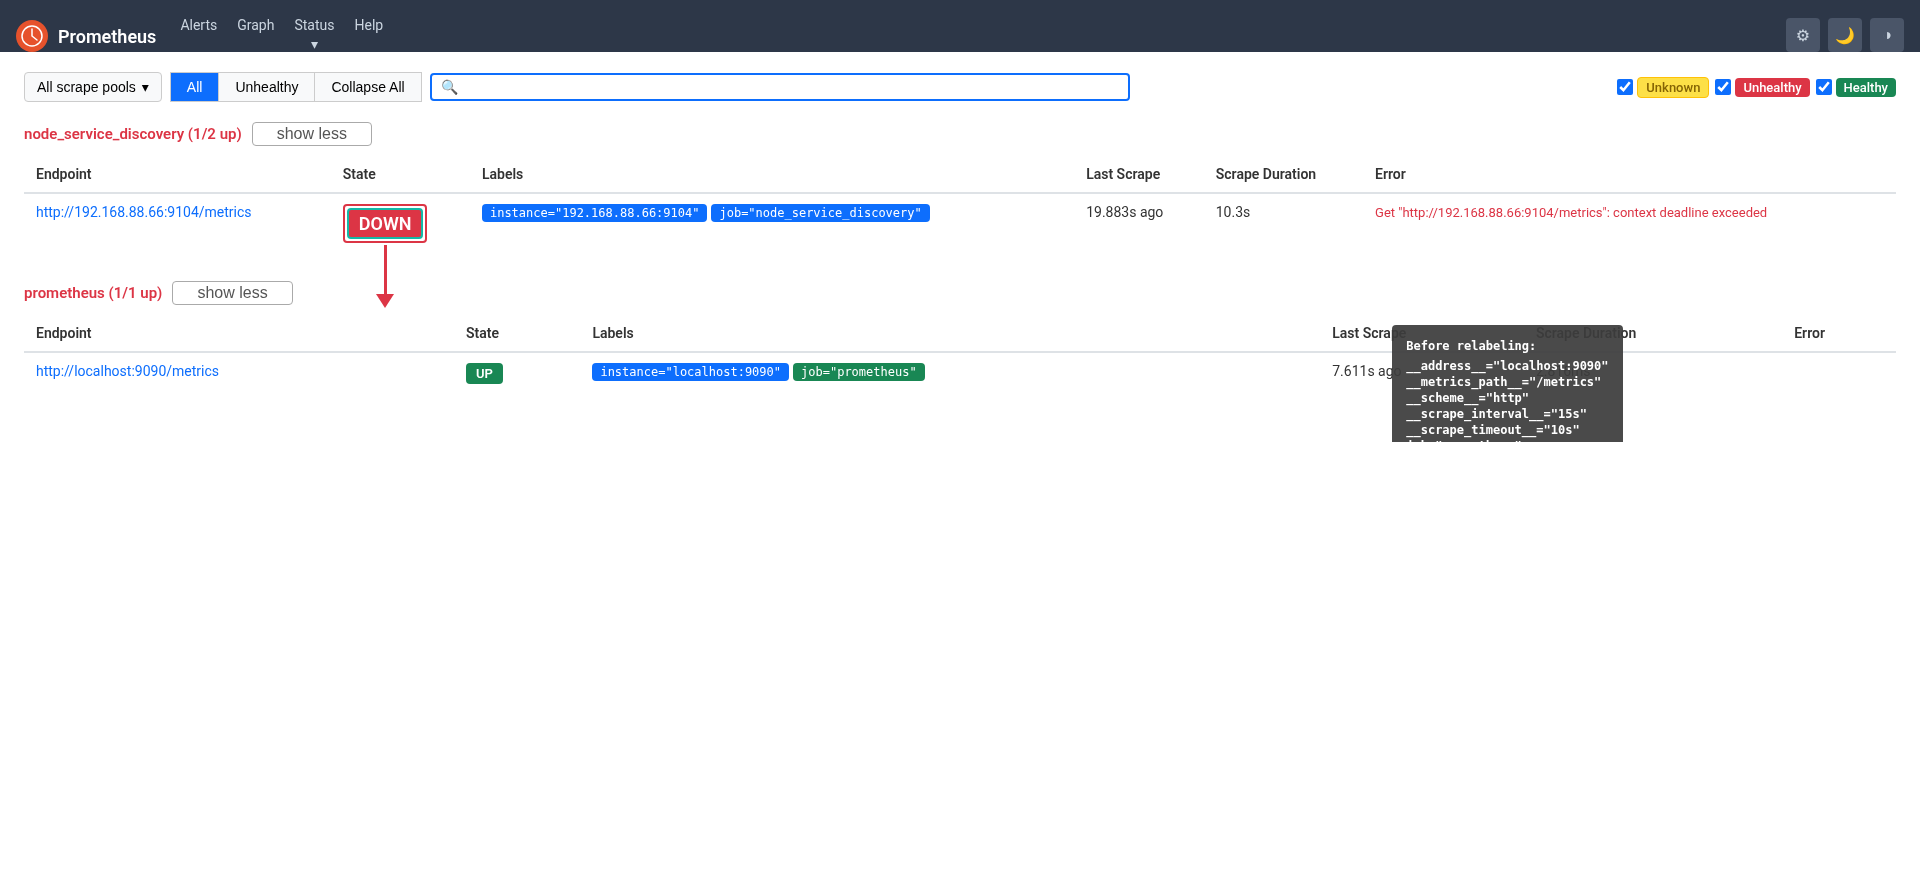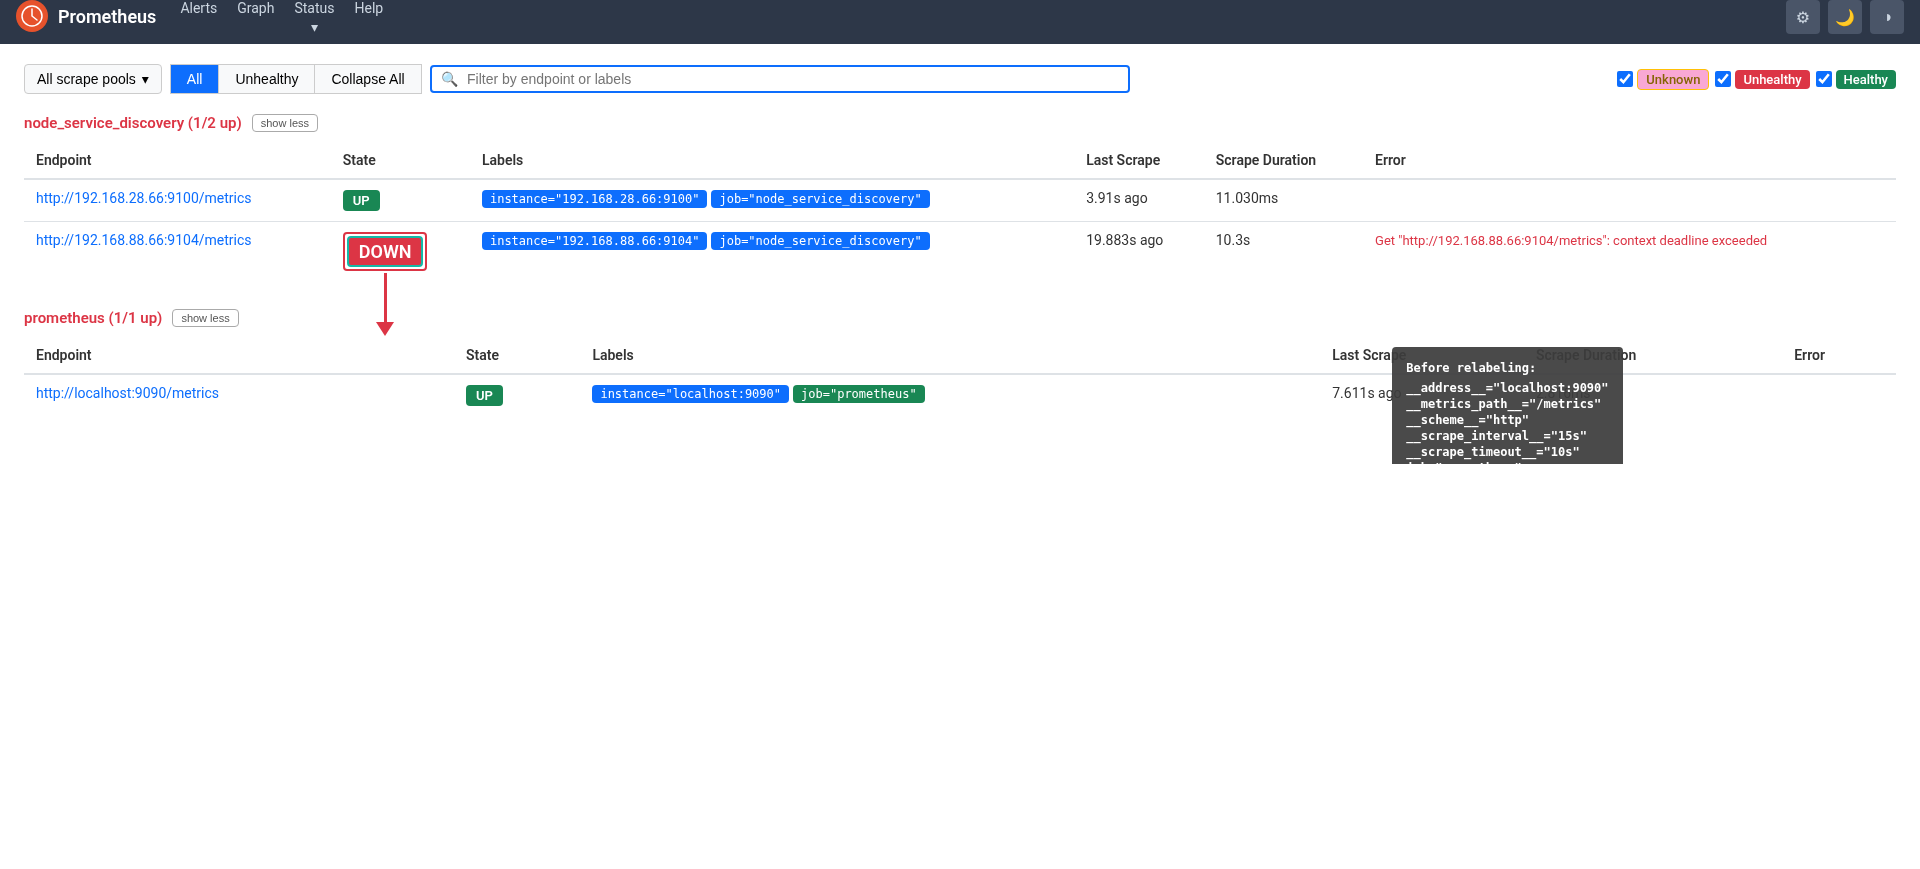--- a/index.html
+++ b/index.html
@@ -2,23 +2,23 @@
 <html><head>
   <meta charset="utf-8">
   <style>
     * { box-sizing: border-box; margin: 0; padding: 0; }
     body { font-family: -apple-system, BlinkMacSystemFont, 'Segoe UI', Roboto, sans-serif; font-size: 14px; background: #fff; color: #333; }
 
     
     .navbar {
       background: #2d3748;
       display: flex;
-      align-items: flex-start;
+      align-items: flex-end;
       padding: 0 16px;
-      height: 44px;
+      height: 52px;
       gap: 24px;
     }
     .navbar-brand {
       display: flex;
       align-items: center;
       gap: 10px;
       color: #fff;
       font-size: 18px;
       font-weight: 600;
     }
@@ -144,42 +144,42 @@
       display: flex;
       align-items: center;
       gap: 4px;
       font-size: 13px;
     }
     .filter-badge input[type=checkbox] {
       accent-color: #0d6efd;
       width: 16px;
       height: 16px;
     }
-    .badge-unknown { color: #856404; background: #f9a8d4; border: 1px solid #ffc107; border-radius: 4px; padding: 2px 8px; font-size: 13px; font-weight: 500; }
+    .badge-unknown { color: #856404; background: #fde047; border: 1px solid #ffc107; border-radius: 4px; padding: 2px 8px; font-size: 13px; font-weight: 500; }
     .badge-unhealthy { color: #fff; background: #dc3545; border-radius: 4px; padding: 2px 8px; font-size: 13px; font-weight: 500; }
     .badge-healthy { color: #fff; background: #198754; border-radius: 4px; padding: 2px 8px; font-size: 13px; font-weight: 500; }
 
     
     .section-header {
       display: flex;
       align-items: center;
       gap: 10px;
       margin-bottom: 10px;
     }
     .section-title {
       font-size: 15px;
       font-weight: 600;
       color: #dc3545;
     }
     .show-less-btn {
       background: none;
       border: 1px solid #aaa;
       border-radius: 4px;
-      padding: 2px 8px;
-      font-size: 11px;
+      padding: 2px 24px;
+      font-size: 16px;
       color: #555;
       cursor: pointer;
     }
 
     
     .targets-table {
       width: 100%;
       border-collapse: collapse;
       margin-bottom: 28px;
     }
@@ -346,21 +346,20 @@
       <span>All scrape pools</span>
       <span>▾</span>
     </button>
     <div class="btn-group">
       <button class="btn-group-item active">All</button>
       <button class="btn-group-item">Unhealthy</button>
       <button class="btn-group-item">Collapse All</button>
     </div>
     <div class="search-container">
       <span class="search-icon">🔍</span>
-      <input class="search-input" type="text" placeholder="Filter by endpoint or labels" style="">
     </div>
     <div class="filter-badges">
       <div class="filter-badge">
         <input type="checkbox" checked="" style="">
         <span class="badge-unknown">Unknown</span>
       </div>
       <div class="filter-badge">
         <input type="checkbox" checked="" style="">
         <span class="badge-unhealthy">Unhealthy</span>
       </div>
@@ -381,37 +380,20 @@
         <th>Endpoint</th>
         <th>State</th>
         <th>Labels</th>
         <th>Last Scrape</th>
         <th>Scrape Duration</th>
         <th>Error</th>
       </tr>
     </thead>
     <tbody>
 
-      <tr>
-        <td>
-          <a class="endpoint-link" href="#">http://192.168.28.66:9100/metrics</a>
-        </td>
-        <td>
-          <span class="state-badge-up">UP</span>
-        </td>
-        <td>
-          <div class="labels-container">
-            <span class="label-badge">instance="192.168.28.66:9100"</span>
-            <span class="label-badge">job="node_service_discovery"</span>
-          </div>
-        </td>
-        <td>3.91s ago</td>
-        <td>11.030ms</td>
-        <td></td>
-      </tr>
 
       <tr>
         <td>
           <a class="endpoint-link" href="#">http://192.168.88.66:9104/metrics</a>
         </td>
         <td style="position:relative;">
           <div style="position:relative; display:inline-block;">
             <div class="red-box">
               <span class="state-badge-down">DOWN</span>
             </div>

